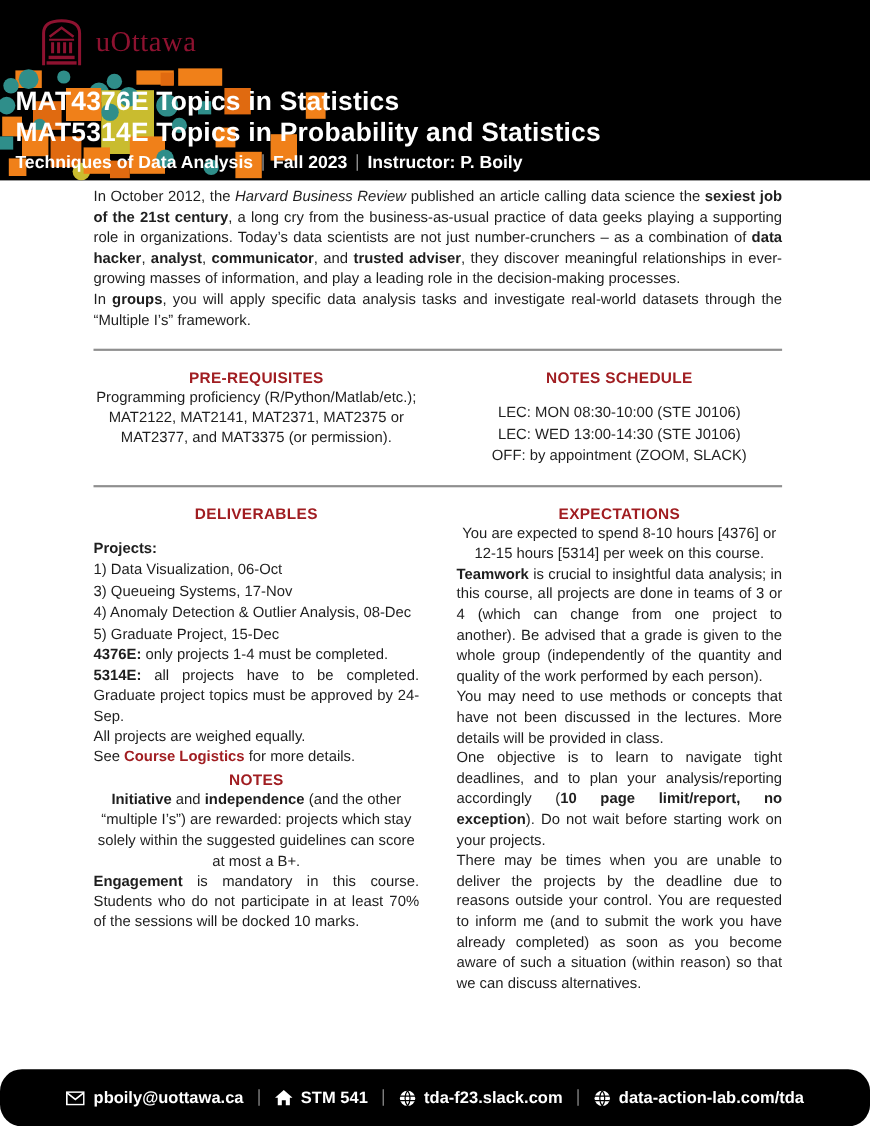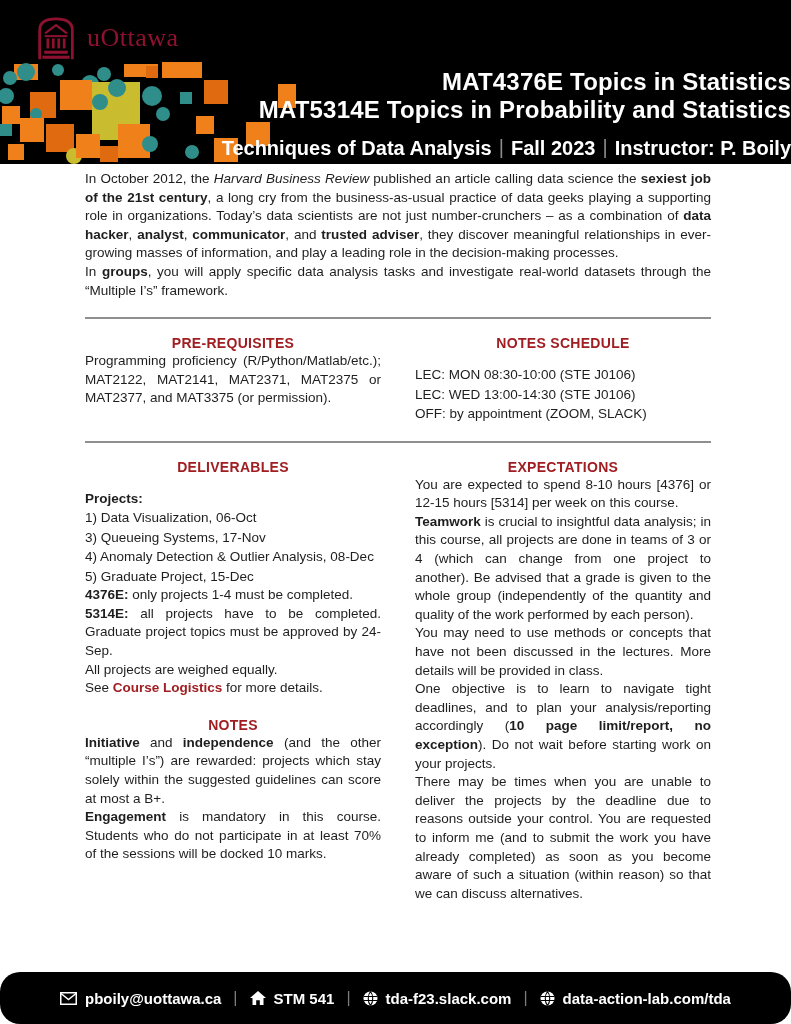--- a/index.html
+++ b/index.html
@@ -21,41 +21,41 @@
   }
   
   .header{position:absolute;top:0;left:0;width:791px;height:164px;background:#000;}
   .logo{position:absolute;top:14px;left:36px;display:flex;align-items:center;gap:11px;}
   .logo-mark{display:block;}
   .logo-text{
     font-family:"Liberation Serif", serif;font-size:26px;color:var(--garnet);
     letter-spacing:0.5px;line-height:1;
   }
   .collage{position:absolute;left:0;bottom:0;}
-  .titles{position:absolute;left:0;bottom:3px;width:100%;text-align:right;color:#fff;}
+  .titles{position:absolute;left:0;bottom:3px;width:100%;text-align:left;color:#fff;padding-left:14px;}
   .title-line{font-size:24px;font-weight:bold;line-height:28px;letter-spacing:0.2px;}
-  .subtitle{font-size:20px;font-weight:bold;line-height:25px;margin-top:12px;}
+  .subtitle{font-size:16px;font-weight:bold;line-height:25px;margin-top:1px;}
   .subtitle .sep{color:#8c8c8c;font-weight:normal;padding:0 7px;position:relative;top:-1px;}
   
   .content{
     position:absolute;top:170px;left:85px;width:626px;
     font-size:13.5px;line-height:18.6px;color:var(--ink);
   }
   .content p{margin:0;}
   .justified{text-align:justify;}
   .p1{margin-top:22px;}
   .p2{margin-top:11px;}
   .rule{border:none;border-top:2px solid var(--rule);margin:17px 0 0;}
   .cols{display:flex;gap:34px;}
   .col{flex:1;min-width:0;}
   h3.sec{
     color:var(--red);font-size:14px;font-weight:bold;margin:15px 0 0;
     letter-spacing:0.3px;line-height:18px;text-align:center;
   }
-  .sec-body{margin-top:13px;}
+  .sec-body{margin-top:13px;text-align:center;}
   .sched-line{line-height:19.5px;}
   .proj-label{font-weight:bold;margin-top:14px;}
   .proj-item{line-height:19.5px;white-space:nowrap;}
   .gap{margin-top:13px;}
   .s-bold{font-weight:bold;}
   .s-italic{font-style:italic;}
   .s-link{color:var(--red);font-weight:bold;cursor:pointer;}
   
   .footer{
     position:absolute;left:0;bottom:0;width:791px;height:52px;background:#000;
@@ -166,21 +166,21 @@
         <div class="proj-item">1) Data Visualization, 06-Oct</div>
         <div class="proj-item">3) Queueing Systems, 17-Nov</div>
         <div class="proj-item">4) Anomaly Detection &amp; Outlier Analysis, 08-Dec</div>
         <div class="proj-item">5) Graduate Project, 15-Dec</div>
       </div>
       <p class="justified gap"><span class="s-bold">4376E:</span><span> only projects 1-4 must be completed.</span></p>
       <p class="justified gap"><span class="s-bold">5314E:</span><span> all projects have to be completed. Graduate project topics must be approved by 24-Sep.</span></p>
       <p class="justified gap">All projects are weighed equally.</p>
       <p class="justified gap"><span>See </span><span class="s-link">Course Logistics</span><span> for more details.</span></p>
 
-      <h3 class="sec" style="margin-top:18px;">NOTES</h3>
+      <h3 class="sec" style="margin-top:2px;">NOTES</h3>
       <p class="justified sec-body"><span class="s-bold">Initiative</span><span> and </span><span class="s-bold">independence</span><span> (and the other “multiple I’s”) are rewarded: projects which stay solely within the suggested guidelines can score at most a B+.</span></p>
       <p class="justified gap"><span class="s-bold">Engagement</span><span> is mandatory in this course. Students who do not participate in at least 70% of the sessions will be docked 10 marks.</span></p>
     </div>
 
     <div class="col">
       <h3 class="sec">EXPECTATIONS</h3>
       <p class="justified sec-body">You are expected to spend 8-10 hours [4376] or 12-15 hours [5314] per week on this course.</p>
       <p class="justified gap"><span class="s-bold">Teamwork</span><span> is crucial to insightful data analysis; in this course, all projects are done in teams of 3 or 4 (which can change from one project to another). Be advised that a grade is given to the whole group (independently of the quantity and quality of the work performed by each person).</span></p>
       <p class="justified gap">You may need to use methods or concepts that have not been discussed in the lectures. More details will be provided in class.</p>
       <p class="justified gap"><span>One objective is to learn to navigate tight deadlines, and to plan your analysis/reporting accordingly (</span><span class="s-bold">10 page limit/report, no exception</span><span>). Do not wait before starting work on your projects.</span></p>

